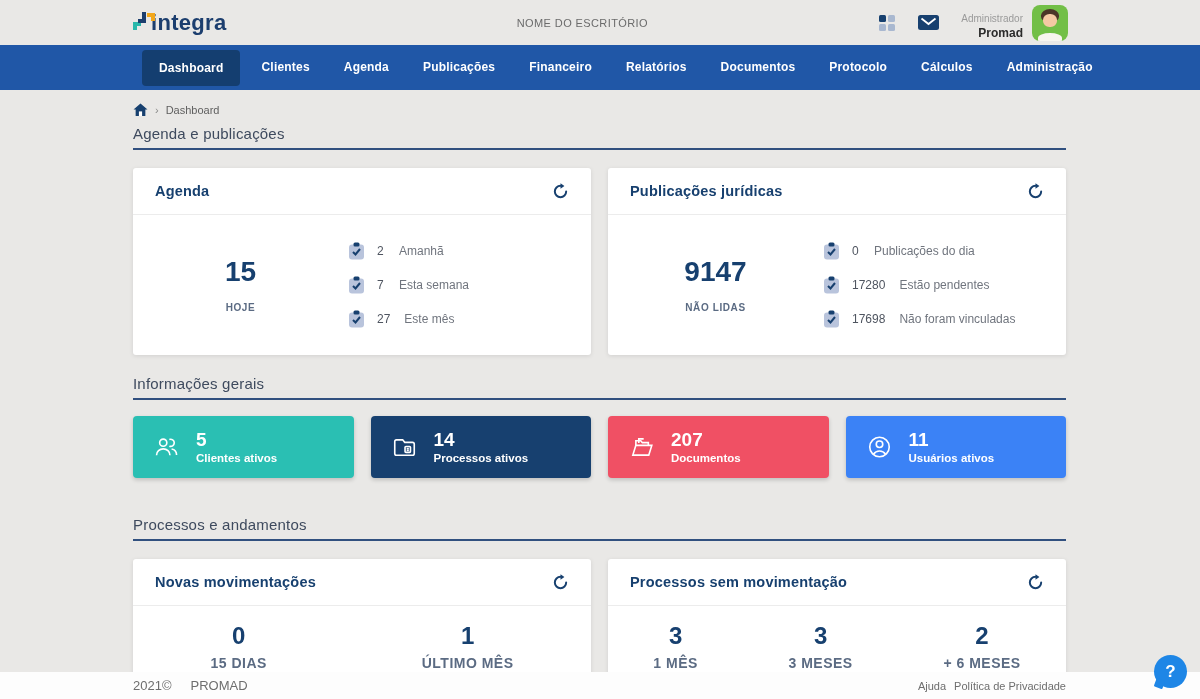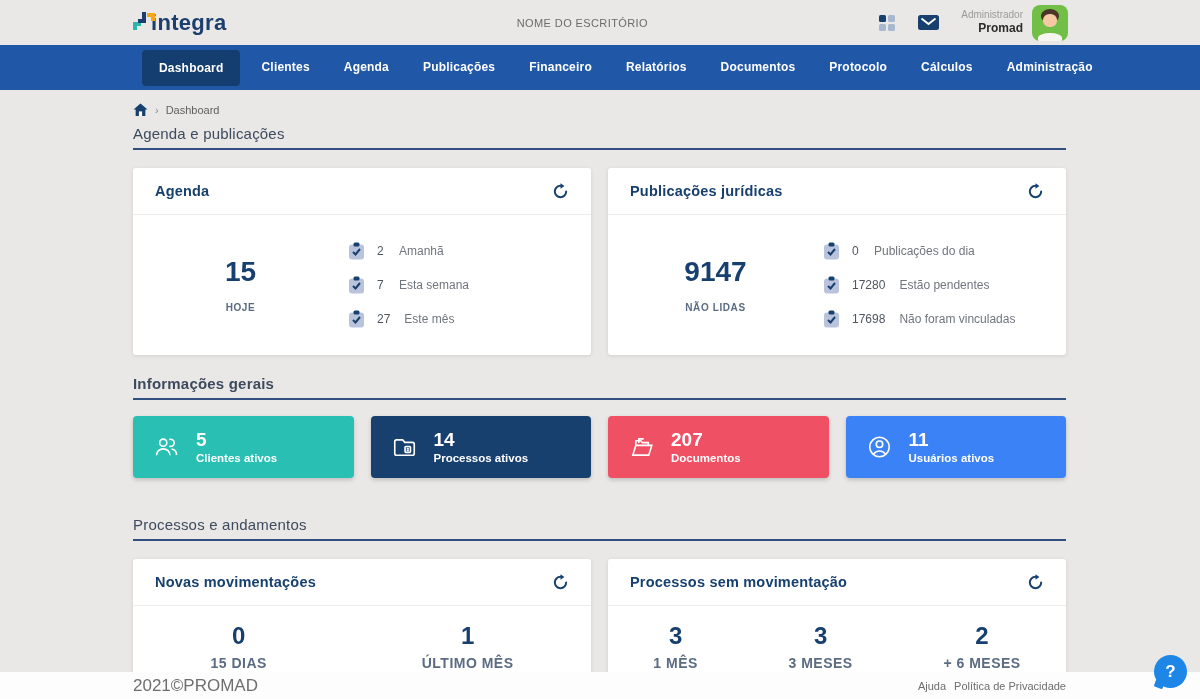--- a/index.html
+++ b/index.html
@@ -13,42 +13,42 @@
   .logo-mark { position:relative; width:22px; height:24px; display:inline-block; }
   .lm { position:absolute; }
   .lm-navy { left:9px; top:1px; width:4px; height:11px; background:#1c3e6e; }
   .lm-navy::before { content:""; position:absolute; left:-4px; top:7px; width:4px; height:4px; background:#1c3e6e; }
   .lm-yellow { left:14px; top:2px; width:8px; height:8px; border-top:4px solid #f2a71b; border-right:4px solid #f2a71b; }
   .lm-teal { left:0; top:11px; width:8px; height:8px; border-top:4px solid #29b8ab; border-left:4px solid #29b8ab; }
   .logo-text { font-size:22px; font-weight:700; color:#1c3e6e; letter-spacing:.3px; margin-left:-6px; }
   .office-name { flex:1; text-align:center; font-size:11px; color:#6b6b6b; letter-spacing:.4px; padding-left:60px; }
   .topbar-right { display:flex; align-items:center; gap:22px; padding-right:112px; }
   .icon-btn { display:inline-flex; cursor:pointer; }
-  .user-block { display:flex; align-items:center; gap:9px; cursor:pointer; }
+  .user-block { display:flex; align-items:flex-end; gap:9px; cursor:pointer; }
   .user-text { text-align:right; line-height:1.25; }
   .user-role { font-size:10px; color:#9a9a9a; }
   .user-name { font-size:12px; font-weight:700; color:#2b2b2b; }
   .avatar { position:relative; width:36px; height:36px; border-radius:8px; background:#72bf47; overflow:hidden; }
   .avatar .hair { position:absolute; top:4px; left:9px; width:18px; height:13px; background:#4a3527; border-radius:50% 50% 42% 42%; }
   .avatar .face { position:absolute; top:9px; left:11px; width:14px; height:13px; background:#f4c9a3; border-radius:46%; }
   .avatar .shirt { position:absolute; bottom:-2px; left:6px; width:24px; height:10px; background:#f7f5ef; border-radius:50% 50% 0 0; }
 
   
   .navbar { height:45px; background:#2057a7; display:flex; align-items:center; padding-left:138px; }
   .nav-item { color:#fff; font-size:12px; font-weight:700; letter-spacing:.2px; padding:0 17px; line-height:45px; cursor:pointer; white-space:nowrap; }
   .nav-item.active { background:#143e70; border-radius:4px; line-height:36px; margin:0 4px; }
 
   
   .content { padding:11px 134px 0 133px; }
   .breadcrumb { display:flex; align-items:center; gap:7px; height:18px; }
   .crumb-sep { font-size:11px; color:#8a8a8a; }
   .crumb-label { font-size:11px; color:#5f5f5f; cursor:pointer; }
   .section-title { margin-top:6px; font-size:15px; font-weight:500; color:#3e4a5e; letter-spacing:.2px;
                    padding-bottom:6px; border-bottom:2px solid #31507f; }
-  .section-title.mt1 { margin-top:20px;font-weight:bold; }
+  .section-title.mt1 { margin-top:20px; }
   .section-title.mt2 { margin-top:38px; }
 
   .cards-row { display:flex; gap:17px; margin-top:18px; }
   .card { background:#fff; border-radius:3px; box-shadow:0 1px 4px rgba(0,0,0,.10); flex:1; }
   .card-header { height:47px; display:flex; align-items:center; justify-content:space-between;
                  padding:0 22px; border-bottom:1px solid #ececec; }
   .card-title { font-size:14.5px; font-weight:600; color:#17406f; letter-spacing:.2px; }
   .refresh { cursor:pointer; display:inline-flex; }
   .card-body { display:flex; align-items:center; height:140px; }
   .big-stat { width:215px; text-align:center; }
@@ -68,21 +68,21 @@
 
   .bottom .card-body { height:93px; align-items:flex-start; padding-top:17px; justify-content:space-around; }
   .bottom .card { height:140px; }
   .b-stat { text-align:center; }
   .b-num { font-size:24px; font-weight:600; color:#17406f; line-height:1.1; }
   .b-label { font-size:14px; font-weight:700; color:#5b6b83; letter-spacing:.5px; margin-top:6px; }
 
   
   .footer { position:absolute; left:0; bottom:0; width:1200px; height:27px; background:#fdfdfd;
             display:flex; align-items:center; justify-content:space-between; padding:0 134px 0 133px; z-index:5; }
-  .footer-left { display:flex; gap:0; font-size:17px; color:#6e6e6e; }
+  .footer-left { display:flex; gap:19px; font-size:13px; color:#6e6e6e; }
   .footer-links { display:flex; gap:8px; }
   .footer-link { font-size:11px; color:#6e6e6e; cursor:pointer; }
 
   .help-bubble { position:absolute; right:13px; bottom:11px; width:33px; height:33px; z-index:10;
                  background:#1e86e6; border-radius:50%; display:flex; align-items:center; justify-content:center;
                  color:#fff; font-size:17px; font-weight:700; cursor:pointer; }
   .help-bubble::after { content:""; position:absolute; left:1px; bottom:0px; width:9px; height:9px;
                  background:#1e86e6; transform:rotate(20deg); border-radius:1px; z-index:-1; }
 </style>
 </head>

